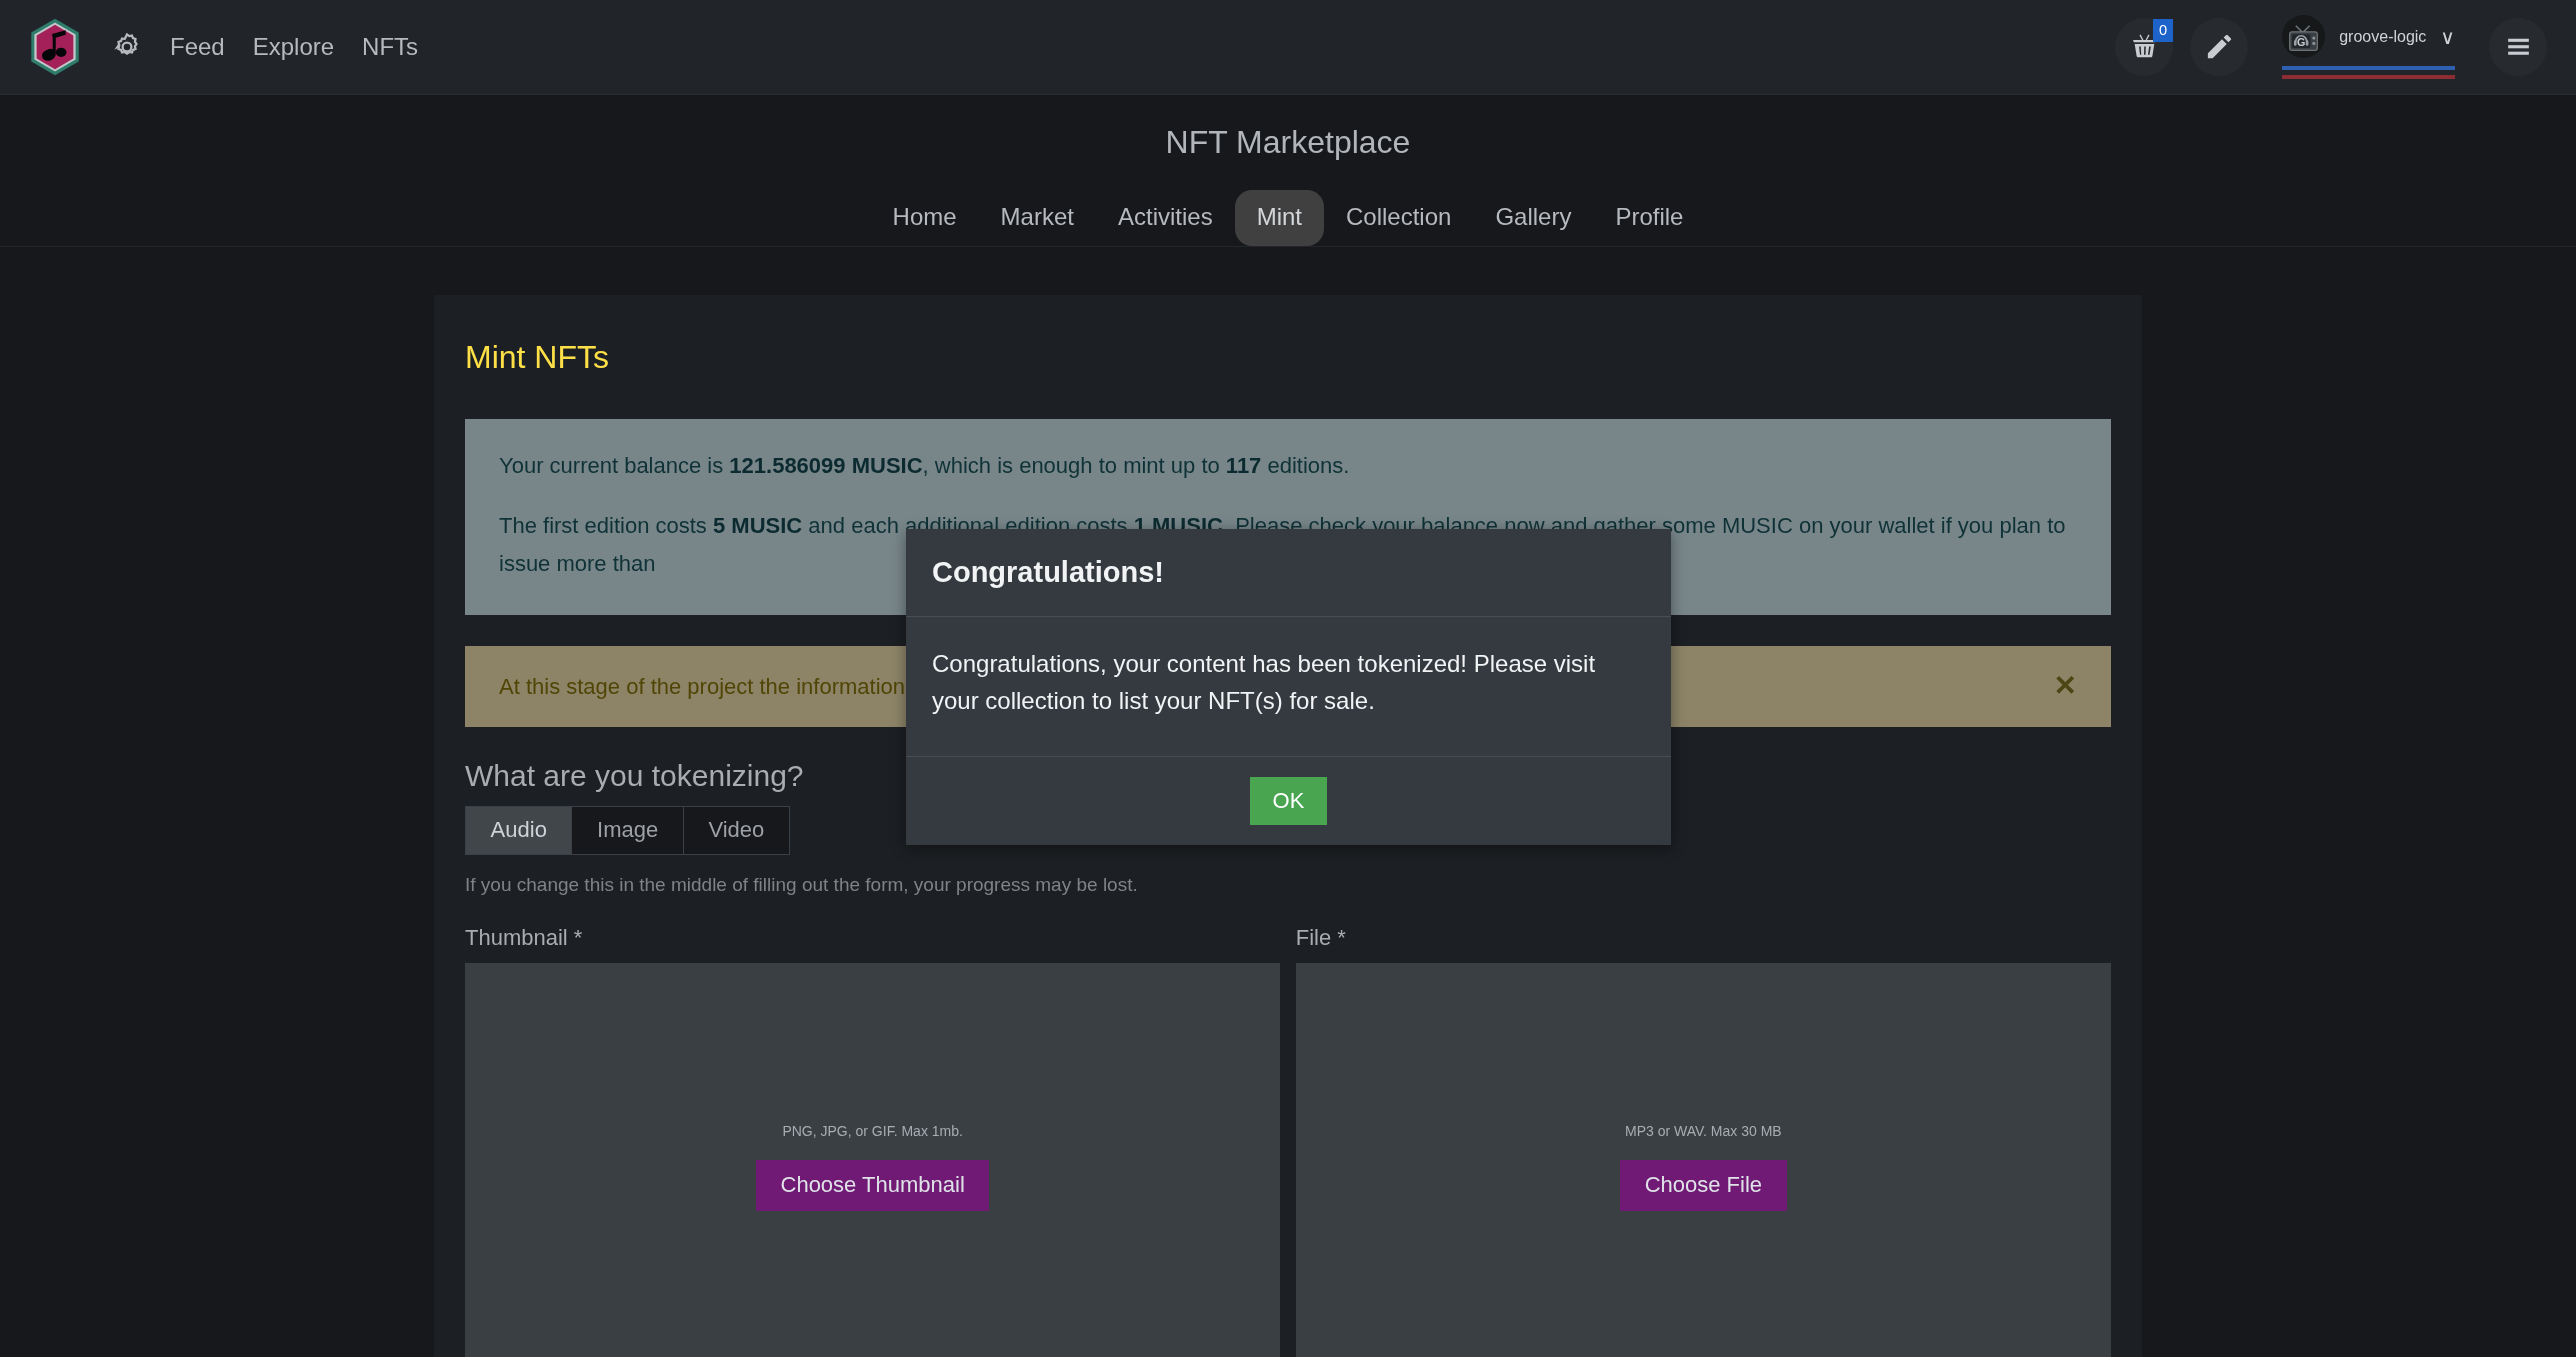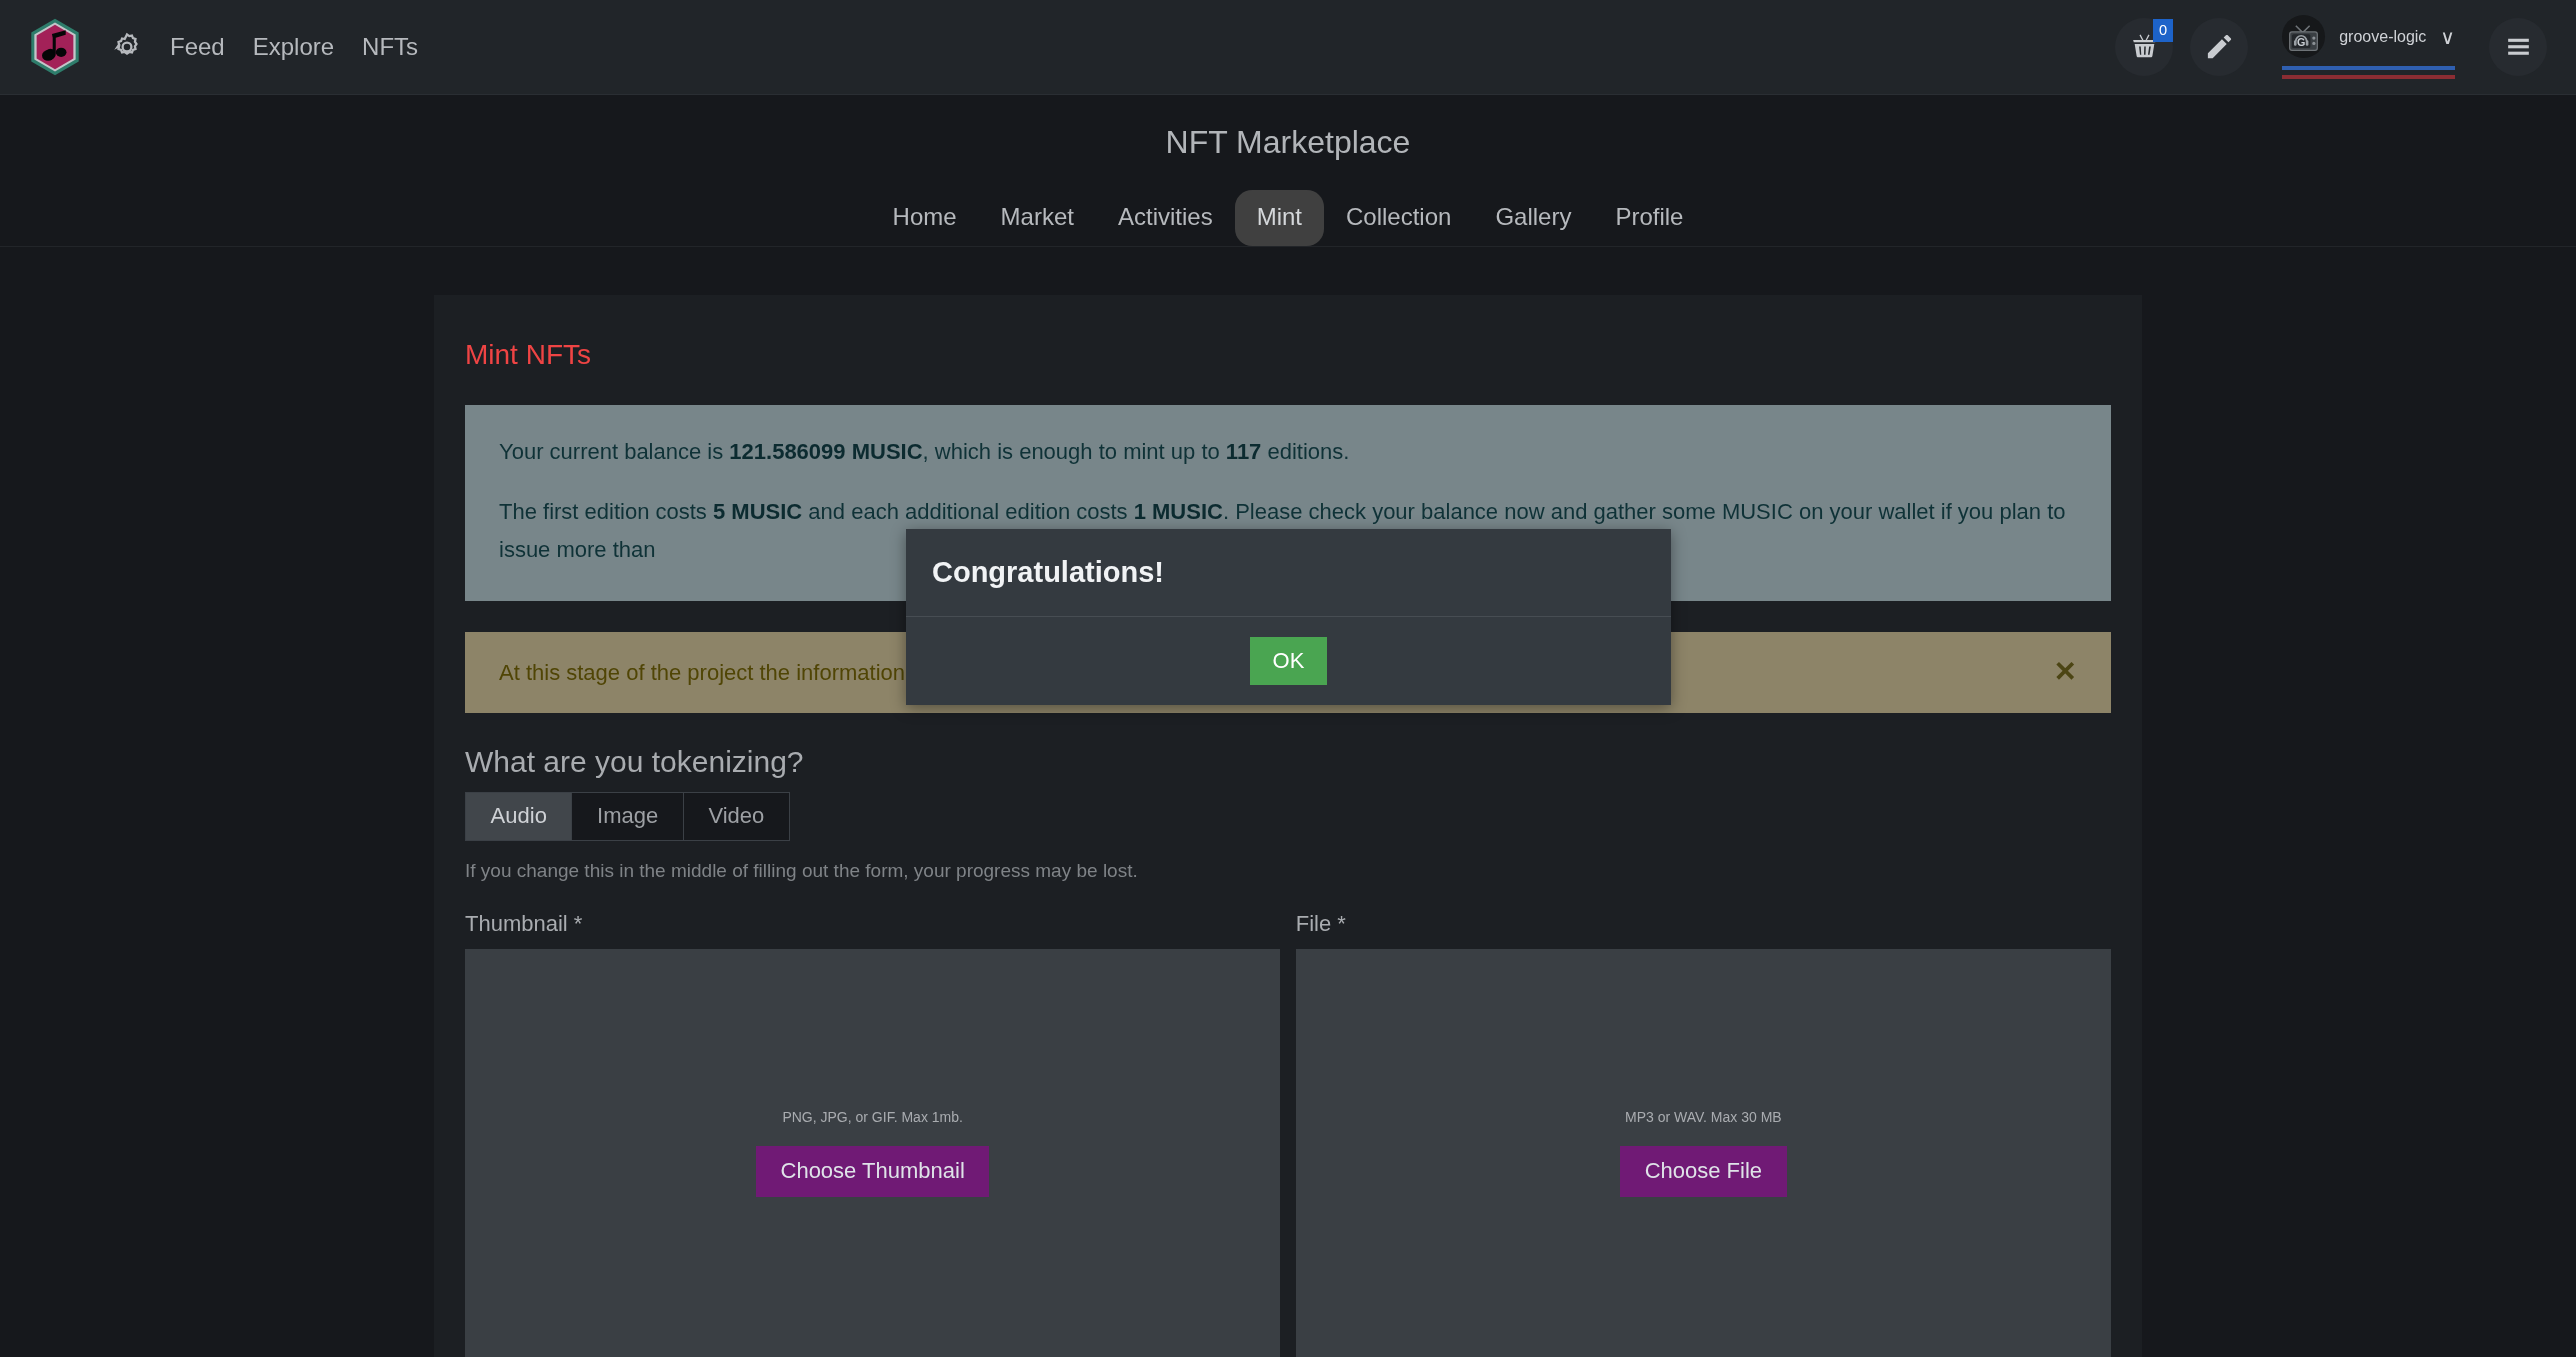--- a/index.html
+++ b/index.html
@@ -140,25 +140,25 @@
   
   .page-body { background: #16181c; height: 1357px; }
   .card {
     width: 1708px;
     margin: 0 auto;
     background: #1c1f23;
     padding: 34px 31px 0 31px;
     margin-top: 48px;
   }
   .card-title {
-    color: #ef4444;
-    font-size: 28px;
+    color: #fde047;
+    font-size: 32px;
     font-weight: 400;
     padding: 9.2px 0 0 0;
-    margin-bottom: 34px;
+    margin-bottom: 43px;
   }
 
   .alert-info {
     background: #78868a;
     color: #0f3237;
     padding: 28px 34px 31px 34px;
     font-size: 22px;
     line-height: 1.75;
   }
   .alert-info p { margin: 0; }
@@ -435,17 +435,18 @@
 
     </div>
 
   </div>
 </div>
 
 <div class="modal">
   <div class="modal-header">
     <div class="modal-title">Congratulations!</div>
   </div>
+  <div class="modal-body">Congratulations, your content has been tokenized! Please visit your collection to list your NFT(s) for sale.</div>
   <div class="modal-footer">
     <button class="btn-ok">OK</button>
   </div>
 </div>
 
 
 </body></html>

